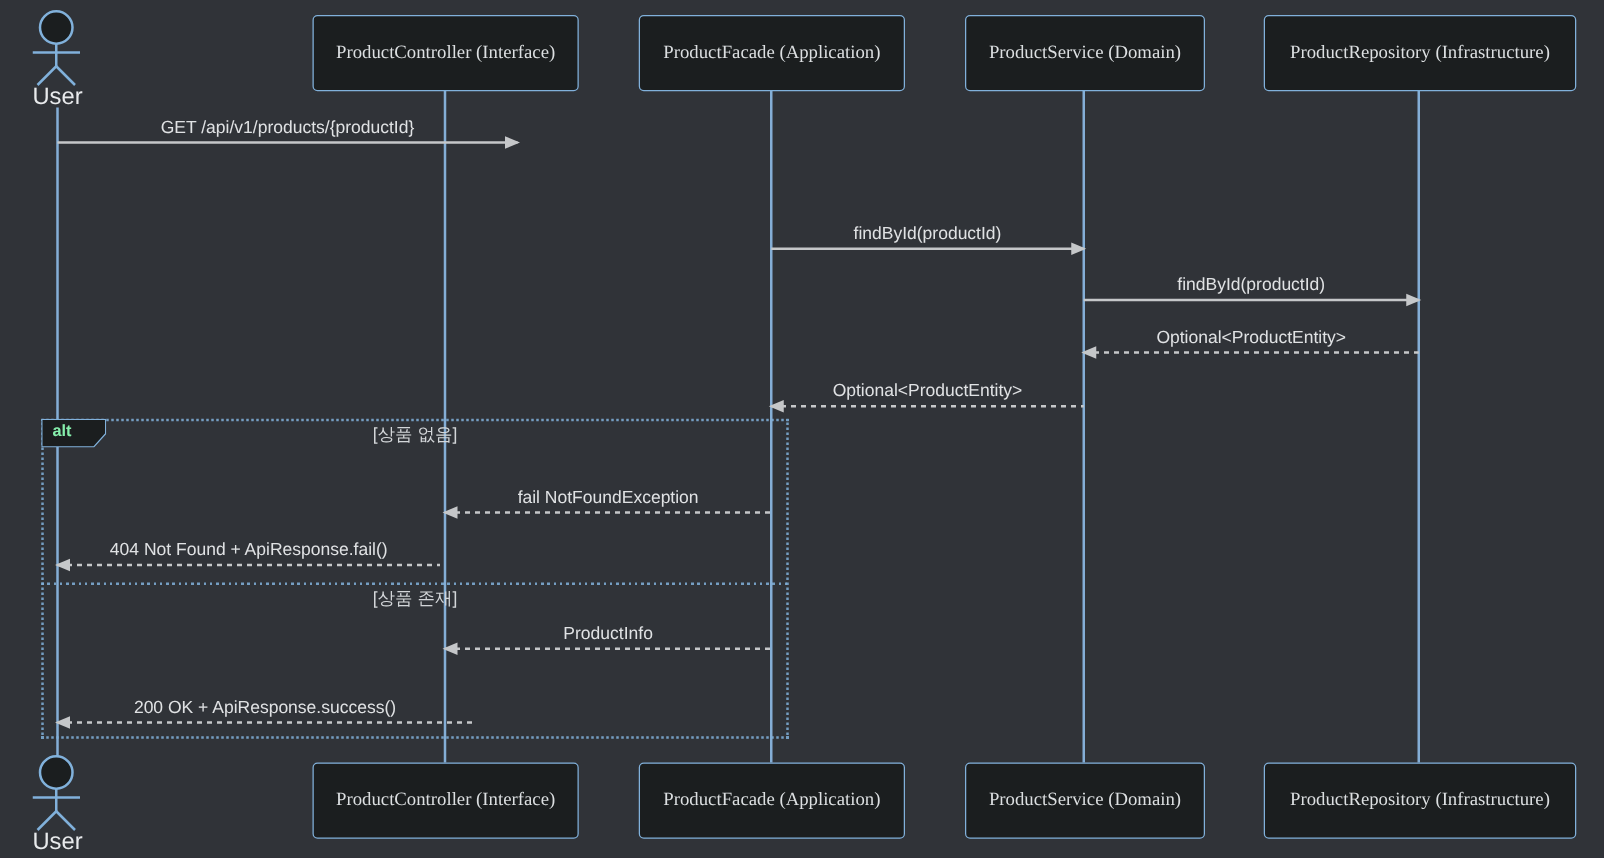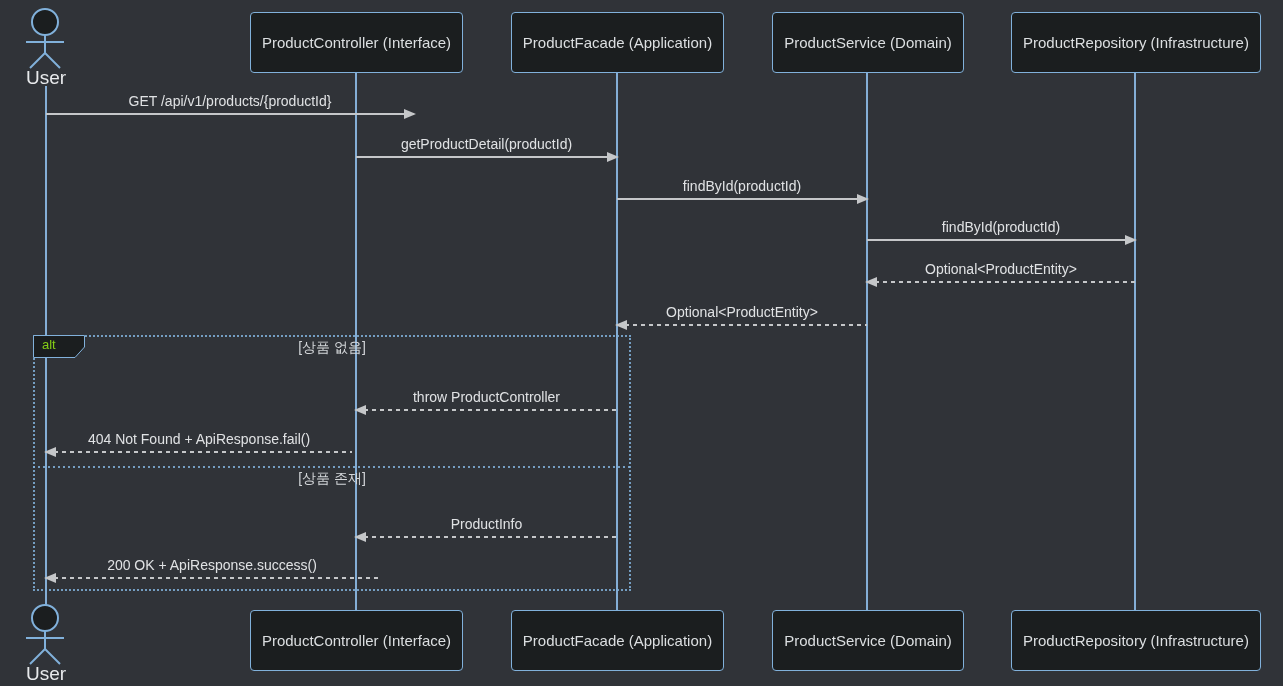--- a/index.html
+++ b/index.html
@@ -5,21 +5,21 @@
   html,body { margin:0; padding:0; background:#303338; }
   .diagram {
     position:relative; width:1283px; height:686px; background:#303338;
     font-family:"Liberation Sans", sans-serif; overflow:hidden;
   }
   .lifeline { position:absolute; width:2px; background:#84aed6; }
   .pbox {
     position:absolute; height:61px; box-sizing:border-box;
     background:#1b1e1f; border:1px solid #81b1db; border-radius:4px;
     display:flex; align-items:center; justify-content:center;
-    color:#dcdfe1; font-size:15px; white-space:nowrap;
+    color:#dcdfe1; font-size:15px; white-space:nowrap;font-family:Liberation Serif, serif;
   }
   .msg { position:absolute; height:23px; }
   .msg-label {
     position:absolute; left:0; right:0; bottom:6px; text-align:center;
     color:#e0e2e4; font-size:14px; white-space:nowrap;
   }
   .msg-line { position:absolute; left:0; right:0; bottom:0; height:2px; }
   .solid  .msg-line { background:#c5c7c9; }
   .dashed .msg-line { background:repeating-linear-gradient(90deg,#c5c7c9 0 4px,transparent 4px 8px); }
   .arrow-right {
@@ -29,21 +29,21 @@
   }
   .arrow-left {
     position:absolute; left:-2px; bottom:-4px; width:0; height:0;
     border-top:5px solid transparent; border-bottom:5px solid transparent;
     border-right:12px solid #c5c7c9;
   }
   .alt-frame { position:absolute; box-sizing:border-box; border:2px dotted rgba(129,177,219,0.85); }
   .alt-divider { position:absolute; height:2px; background:repeating-linear-gradient(90deg,rgba(129,177,219,0.85) 0 2px,transparent 2px 5px); }
   .alt-label { position:absolute; width:52px; height:23px; }
   .alt-label svg { position:absolute; left:0; top:0; }
-  .alt-label span { position:absolute; left:9px; top:2px; color:#84cc16; font-size:13px; font-weight:normal; }
+  .alt-label span { position:absolute; left:9px; top:2px; color:#86efac; font-size:13px; font-weight:bold; }
   .cond { position:absolute; text-align:center; color:#d3d6d9; font-size:14px; white-space:nowrap; }
   .actor { position:absolute; }
   .actor-label { position:absolute; color:#e8eaec; font-size:19px; text-align:center; white-space:nowrap; }
 </style>
 </head>
 <body>
 
 <div class="diagram">
 
   <div class="lifeline" style="left:45px; top:86px; height:520px;"></div>
@@ -61,25 +61,20 @@
     <span>alt</span>
   </div>
   <div class="cond" style="left:132px; top:339px; width:400px;">[상품 없음]</div>
   <div class="cond" style="left:132px; top:470px; width:400px;">[상품 존재]</div>
 
   <div class="msg solid" style="left:46px; top:92px; width:368px;">
     <div class="msg-label">GET /api/v1/products/{productId}</div>
     <div class="msg-line"></div>
     <div class="arrow-right"></div>
   </div>
-  <div class="msg solid" style="left:356px; top:135px; width:261px;">
-    <div class="msg-label">getProductDetail(productId)</div>
-    <div class="msg-line"></div>
-    <div class="arrow-right"></div>
-  </div>
   <div class="msg solid" style="left:617px; top:177px; width:250px;">
     <div class="msg-label">findById(productId)</div>
     <div class="msg-line"></div>
     <div class="arrow-right"></div>
   </div>
   <div class="msg solid" style="left:867px; top:218px; width:268px;">
     <div class="msg-label">findById(productId)</div>
     <div class="msg-line"></div>
     <div class="arrow-right"></div>
   </div>
@@ -87,30 +82,30 @@
     <div class="msg-label">Optional&lt;ProductEntity&gt;</div>
     <div class="msg-line"></div>
     <div class="arrow-left"></div>
   </div>
   <div class="msg dashed" style="left:617px; top:303px; width:250px;">
     <div class="msg-label">Optional&lt;ProductEntity&gt;</div>
     <div class="msg-line"></div>
     <div class="arrow-left"></div>
   </div>
   <div class="msg dashed" style="left:356px; top:388px; width:261px;">
-    <div class="msg-label">throw ProductController</div>
+    <div class="msg-label">fail NotFoundException</div>
     <div class="msg-line"></div>
     <div class="arrow-left"></div>
   </div>
   <div class="msg dashed" style="left:46px; top:430px; width:306px;">
     <div class="msg-label">404 Not Found + ApiResponse.fail()</div>
     <div class="msg-line"></div>
     <div class="arrow-left"></div>
   </div>
-  <div class="msg dashed" style="left:356px; top:515px; width:261px;">
+  <div class="msg dashed" style="left:356px; top:497px; width:261px;">
     <div class="msg-label">ProductInfo</div>
     <div class="msg-line"></div>
     <div class="arrow-left"></div>
   </div>
   <div class="msg dashed" style="left:46px; top:556px; width:332px;">
     <div class="msg-label">200 OK + ApiResponse.success()</div>
     <div class="msg-line"></div>
     <div class="arrow-left"></div>
   </div>
 

